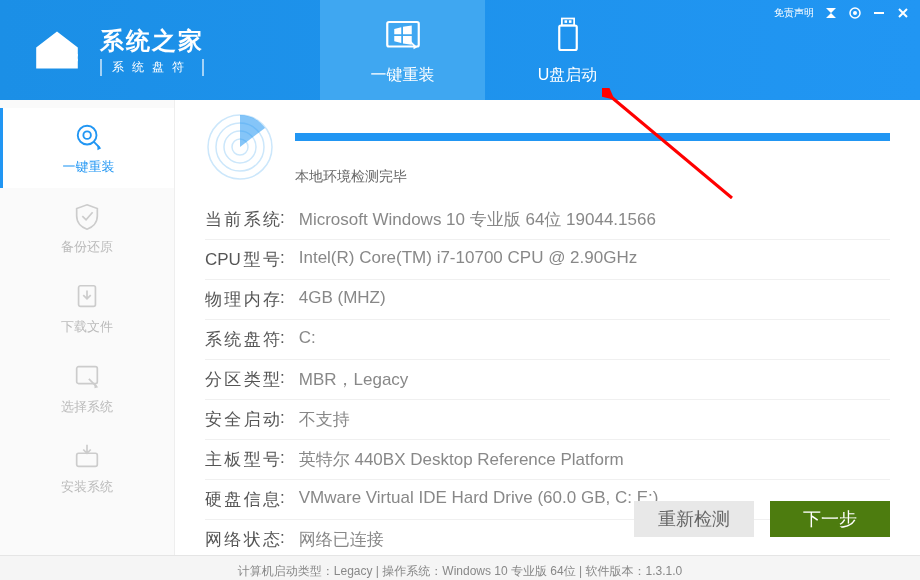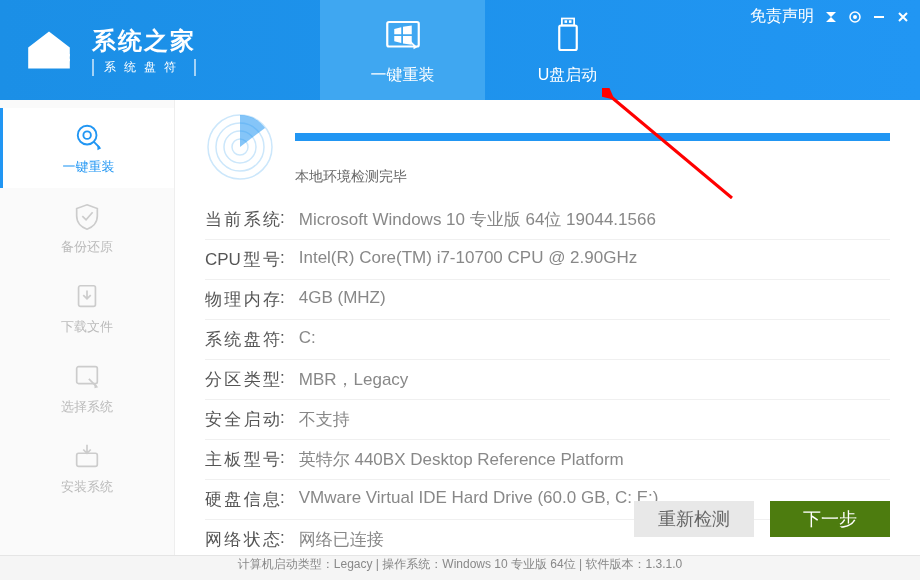--- a/index.html
+++ b/index.html
@@ -12,21 +12,21 @@
 .header {
   height: 100px;
   background: linear-gradient(to right, #1b8fe6, #2196f3);
   display: flex;
   align-items: center;
   position: relative;
 }
 .logo-area {
   display: flex;
   align-items: center;
-  padding-left: 20px;
+  padding-left: 28px;
   width: 300px;
 }
 .logo-icon {
   width: 60px; height: 50px;
   position: relative;
   margin-right: 12px;
 }
 .logo-house {
   position: absolute;
   width: 48px; height: 42px;
@@ -53,21 +53,21 @@
 }
 .top-tab.active { background: #3fa7f1; }
 .top-tab svg { width: 42px; height: 42px; }
 .titlebar {
   position: absolute;
   top: 6px; right: 10px;
   display: flex;
   align-items: center;
   gap: 10px;
   color: #fff;
-  font-size: 16px;
+  font-size: 10px;
 }
 .titlebar .tbtn { cursor: pointer; display: inline-flex; align-items: center; }
 .body-area {
   display: flex;
   height: 455px;
 }
 .sidebar {
   width: 175px;
   background: #fafafa;
   border-right: 1px solid #eee;
@@ -135,21 +135,21 @@
 }
 .btn-gray { background: #e8e8e8; color: #666; }
 .btn-blue { background: #4d7c0f; color: #fff; }
 .footer {
   height: 25px;
   background: #f5f5f5;
   border-top: 1px solid #e5e5e5;
   font-size: 12px;
   color: #888;
   display: flex;
-  align-items: flex-start;
+  align-items: flex-end;
   justify-content: center;
 }
 .arrow {
   position: absolute;
   top: 88px; left: 602px;
   pointer-events: none;
   z-index: 50;
 }
 </style>
 </head>

